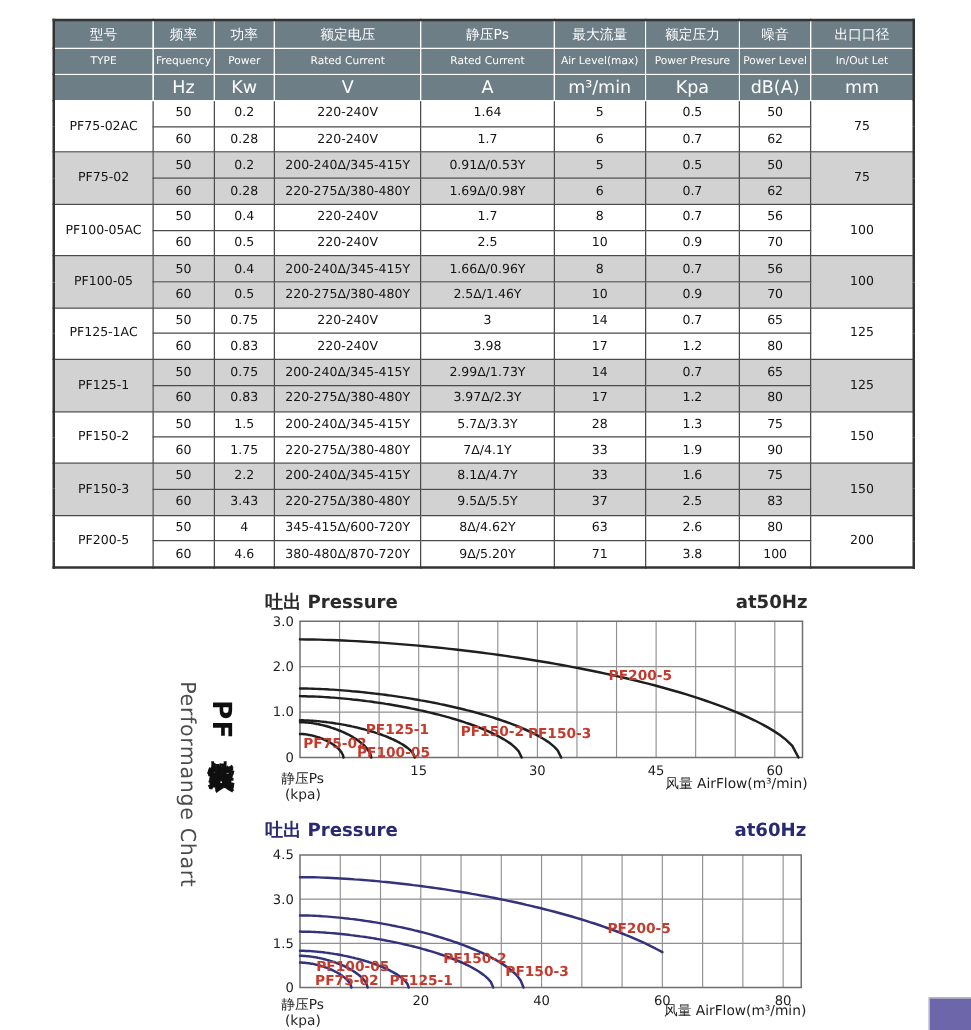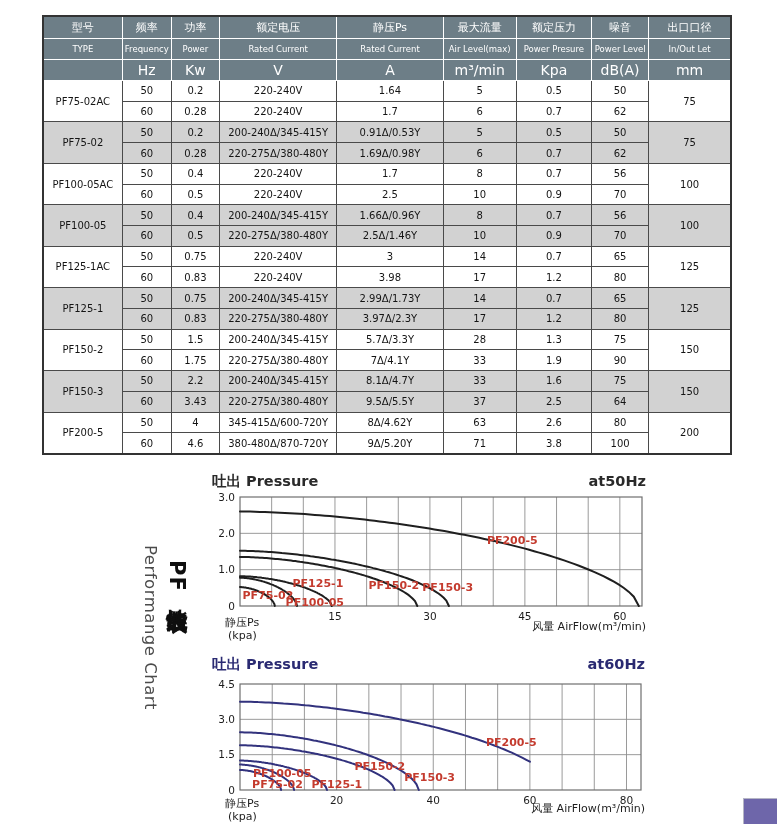--- a/index.html
+++ b/index.html
@@ -246,21 +246,21 @@
         <td>75</td>
         <td rowspan="2">150</td>
       </tr>
       <tr class="shaded">
         <td>60</td>
         <td>3.43</td>
         <td>220-275Δ/380-480Y</td>
         <td>9.5Δ/5.5Y</td>
         <td>37</td>
         <td>2.5</td>
-        <td>64</td>
+        <td>83</td>
       </tr>
       <tr>
         <td rowspan="2">PF200-5</td>
         <td>50</td>
         <td>4</td>
         <td>345-415Δ/600-720Y</td>
         <td>8Δ/4.62Y</td>
         <td>63</td>
         <td>2.6</td>
         <td>80</td>

